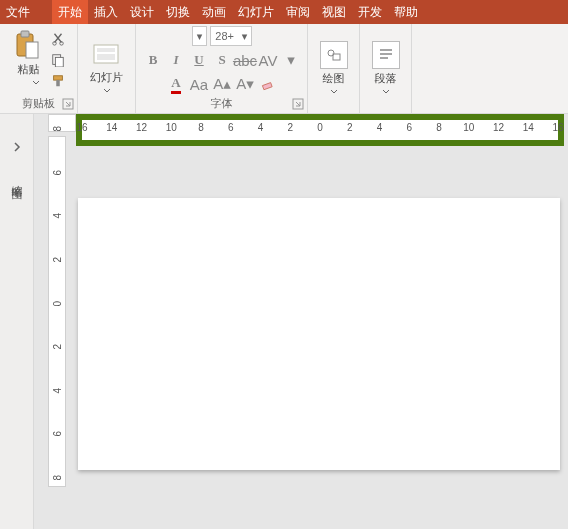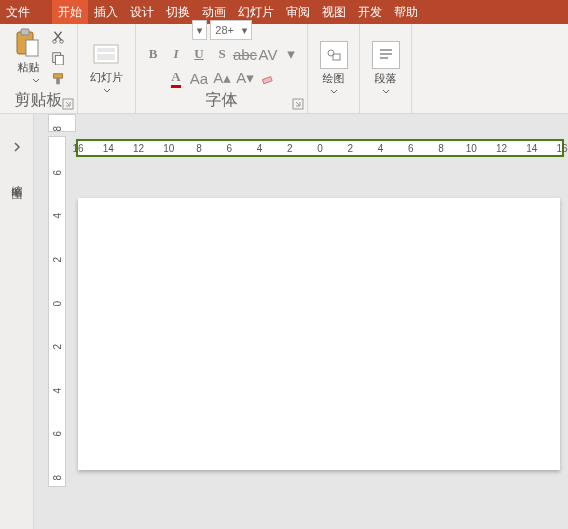--- a/index.html
+++ b/index.html
@@ -11,21 +11,21 @@
   .tab.file { background: #b7472a; }
   .tab.active { background: #e25a33; margin-left: 16px; }
   .tabbar .spacer { flex: 1; }
   .tabbar .right { display: flex; align-items: center; gap: 6px; padding: 0 6px; }
   .tabbar .right .item { display: flex; align-items: center; gap: 4px; cursor: pointer; }
   .bulb-icon, .person-icon { display:inline-block; }
 
   
   .ribbon { height: 90px; background: #f3f2f1; border-bottom: 1px solid #d9d9d9; display:flex; align-items:stretch; }
   .group { border-right:1px solid #d9d9d9; display:flex; flex-direction:column; justify-content:flex-end; padding:4px 6px 2px; position:relative; }
-  .group-label { font-size:16px; color:#666; text-align:center; padding:2px 0 0; display:flex; justify-content:center; align-items:center; gap:4px;}
+  .group-label { font-size:11px; color:#666; text-align:center; padding:2px 0 0; display:flex; justify-content:center; align-items:center; gap:4px;}
   .group-body { flex:1; display:flex; align-items:center; justify-content:center; }
   .dlg-launch { width:12px;height:12px; position:absolute; right:3px; bottom:3px; cursor:pointer;}
   .dlg-launch svg{display:block}
 
   
   .clip-body { display:flex; gap:4px; align-items:flex-start; }
   .paste-btn { display:flex; flex-direction:column; align-items:flex-end; gap:2px; cursor:pointer; padding:2px 4px;}
   .paste-btn span { font-size:11px; color:#444;}
   .clip-side { display:flex; flex-direction:column; gap:3px; padding-top:2px;}
   .mini-btn { width:20px;height:18px; display:flex;align-items:center;justify-content:center; cursor:pointer;}
@@ -50,21 +50,21 @@
   .bigbtn span{font-size:11px;color:#444;}
   .bigbtn .box { width:28px;height:28px;border:1px solid #bcbcbc; background:#fff; display:flex;align-items:center;justify-content:center;}
   .chev-down{ width:8px;height:8px;}
 
   
   .workspace { position:absolute; top:114px; left:0; right:0; bottom:0; background:#e6e6e6; display:flex;}
   .leftpanel { width:34px; background:#efeeed; border-right:1px solid #d9d9d9; display:flex; flex-direction:column; align-items:center; padding-top:24px; gap:20px;}
   .leftpanel .expand { cursor:pointer; color:#666;}
   .vlabel { writing-mode: vertical-rl; font-size:11px; color:#555; letter-spacing:2px;}
   .canvas-area { flex:1; position:relative; }
-  .h-ruler { position:absolute; top:0; left:42px; right:4px; height:18px; background:#fff; border:2px solid #4d7c0f; font-size:10px; color:#555;margin-top:25px;}
+  .h-ruler { position:absolute; top:0; left:42px; right:4px; height:32px; background:#fff; border:6px solid #4d7c0f; font-size:10px; color:#555;}
   .h-ruler .ticks{position:relative;height:100%;}
   .h-ruler .tick{position:absolute;top:2px;transform:translateX(-50%);}
   .v-ruler { position:absolute; top:22px; left:14px; width:18px; bottom:42px; background:#fff; border:1px solid #cfcfcf; font-size:10px; color:#555;}
   .v-ruler .tick{position:absolute;left:3px;transform:translateY(-50%) rotate(-90deg);transform-origin:left top; white-space:nowrap;}
   .slide { position:absolute; top:84px; left:44px; right:8px; height:272px; background:#fff; box-shadow:0 2px 4px rgba(0,0,0,0.25); }
   .ruler-corner{position:absolute;top:0;left:14px;width:28px;height:18px;background:#fff;border:1px solid #cfcfcf;}
   
   .strike{text-decoration:line-through;}
 </style>
 </head>

